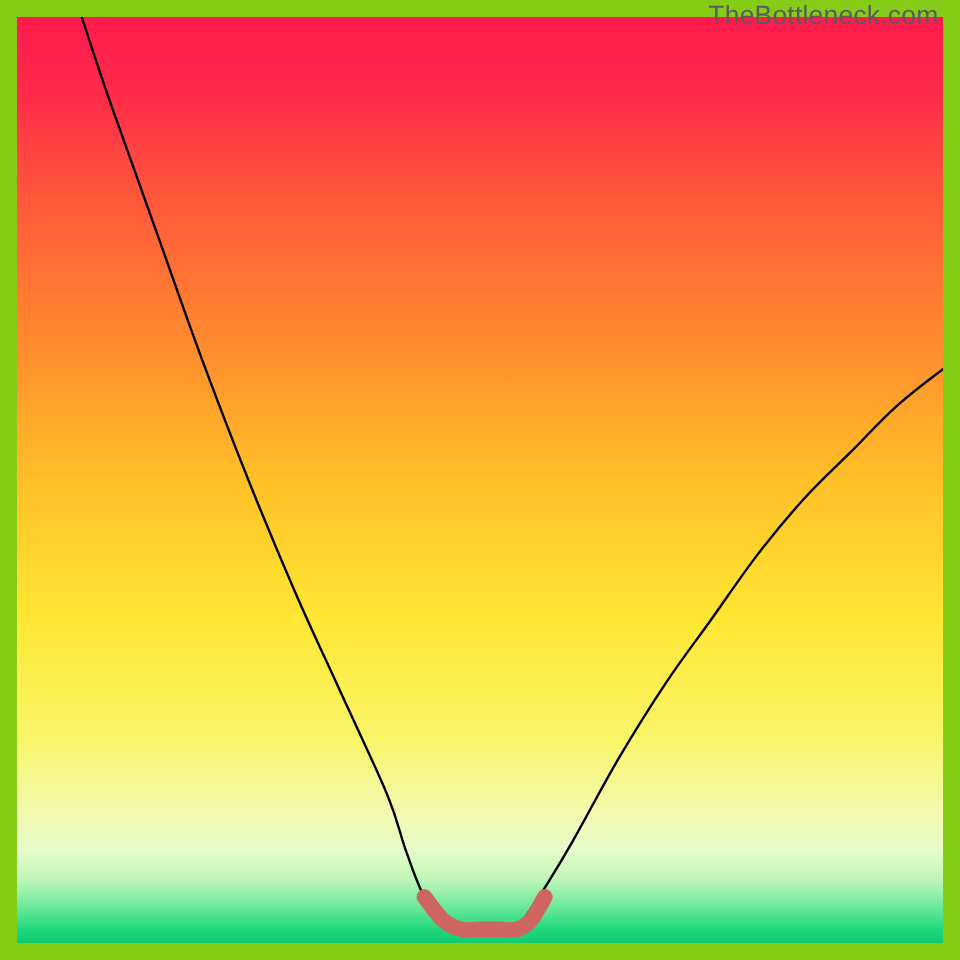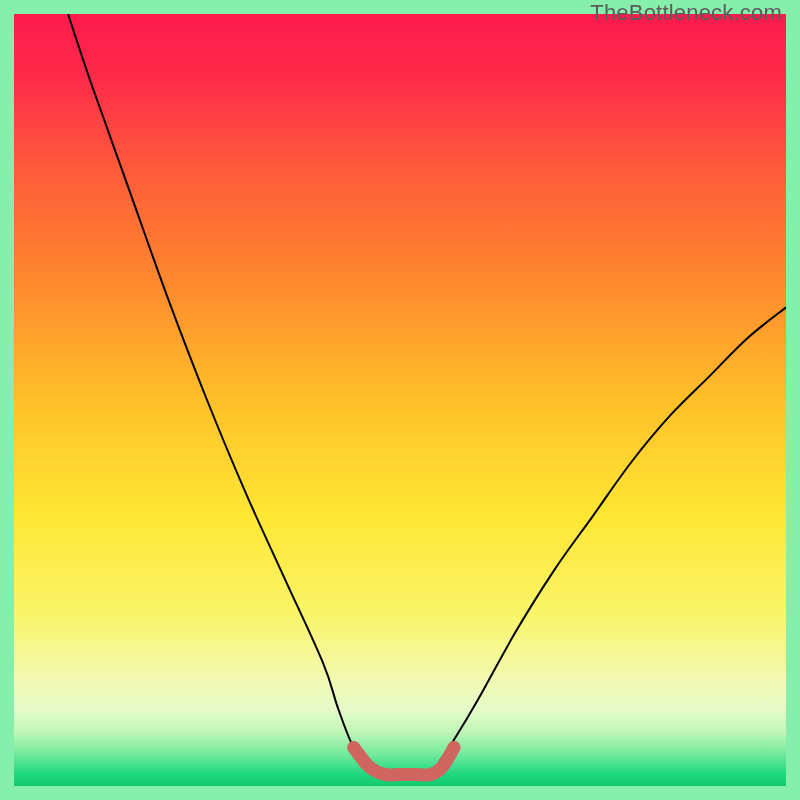--- a/index.html
+++ b/index.html
@@ -10,21 +10,21 @@
     overflow: hidden;
     background: #000;
     font-family: Arial, Helvetica, sans-serif;
   }
   .frame {
     position: absolute;
     top: 0;
     left: 0;
     width: 800px;
     height: 800px;
-    background: #86efac;
+    background: #84cc16;
   }
   .plot {
     position: absolute;
     top: 14px;
     left: 14px;
     width: 772px;
     height: 772px;
   }
   .watermark {
     position: absolute;

